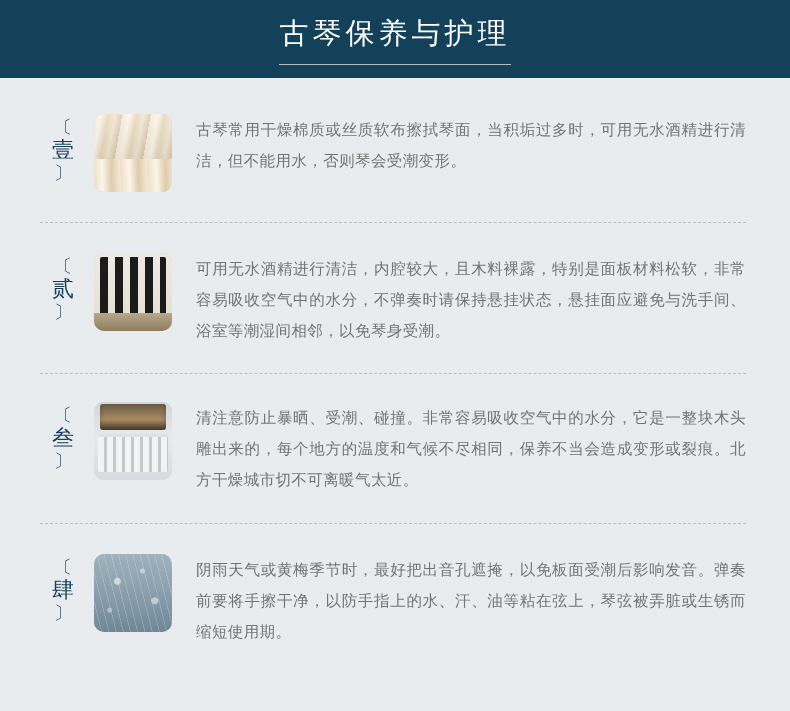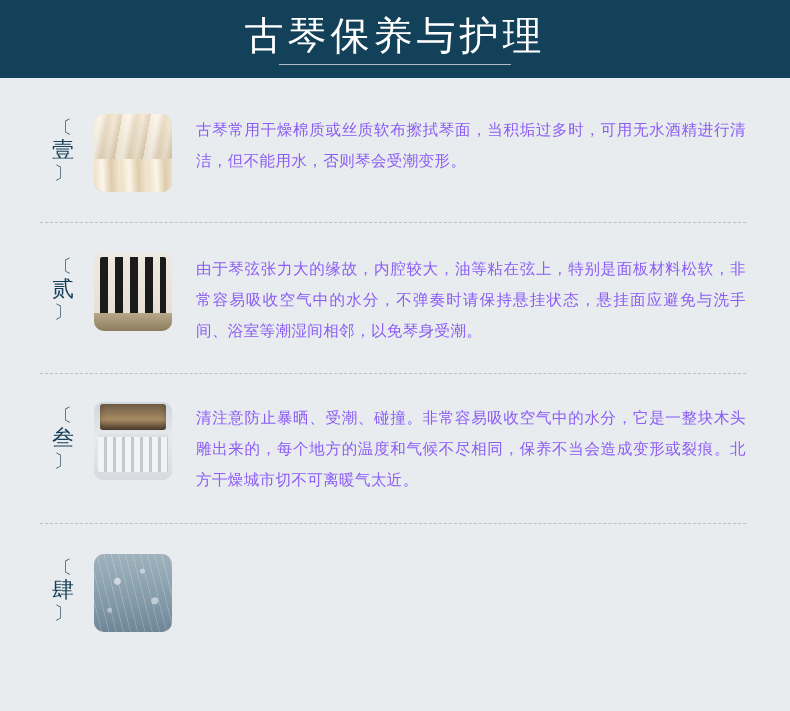--- a/index.html
+++ b/index.html
@@ -26,23 +26,23 @@
     width: 790px;
     height: 78px;
     background: #134159;
     display: flex;
     align-items: center;
     justify-content: center;
     box-sizing: border-box;
   }
   .header-title {
     color: #ffffff;
-    font-size: 39px;
+    font-size: 29px;
     letter-spacing: 4px;
-    font-family: Liberation Sans, sans-serif;
+    font-family: Liberation Mono, monospace;
     font-weight: normal;
     line-height: 34px;
     padding-bottom: 6px;
   }
   .header-underline {
     position: absolute;
     left: 50%;
     transform: translateX(-50%);
     bottom: 13px;
     width: 232px;
@@ -172,21 +172,21 @@
   .art-rain::after {
     content:"";
     position:absolute; inset:0;
     background: repeating-linear-gradient(76deg,
       rgba(255,255,255,.18) 0px, rgba(255,255,255,.18) 1px, transparent 1px, transparent 7px);
   }
 
   .para {
     flex: 1 1 auto;
     margin-left: 24px;
-    color: #8b5cf6;
+    color: #737373;
     font-size: 15.5px;
     line-height: 31px;
     letter-spacing: 0.4px;
     text-align: justify;
     font-family: "Liberation Sans", sans-serif;
     padding-top: 2px;
   }
 </style>
 </head>
 <body>
@@ -219,21 +219,21 @@
     <div class="row" style="padding-top:28px;">
       <div class="row-inner">
         <div class="numeral">
           <span class="brk">〔</span>
           <span class="ch">贰</span>
           <span class="brk">〕</span>
         </div>
         <div class="thumb">
           <div class="art art-strings"></div>
         </div>
-        <div class="para">由于琴弦张力大的缘故，内腔较大，油等粘在弦上，特别是面板材料松软，非常容易吸收空气中的水分，不弹奏时请保持悬挂状态，悬挂面应避免与洗手间、浴室等潮湿间相邻，以免琴身受潮。</div>
+        <div class="para">可用无水酒精进行清洁，内腔较大，且木料裸露，特别是面板材料松软，非常容易吸收空气中的水分，不弹奏时请保持悬挂状态，悬挂面应避免与洗手间、浴室等潮湿间相邻，以免琴身受潮。</div>
       </div>
     </div>
 
     <div class="divider" style="margin-top:27px;"></div>
 
     <div class="row" style="padding-top:26px;">
       <div class="row-inner">
         <div class="numeral">
           <span class="brk">〔</span>
           <span class="ch">叁</span>
@@ -251,17 +251,18 @@
     <div class="row" style="padding-top:28px;">
       <div class="row-inner">
         <div class="numeral">
           <span class="brk">〔</span>
           <span class="ch">肆</span>
           <span class="brk">〕</span>
         </div>
         <div class="thumb">
           <div class="art art-rain"></div>
         </div>
+        <div class="para">阴雨天气或黄梅季节时，最好把出音孔遮掩，以免板面受潮后影响发音。弹奏前要将手擦干净，以防手指上的水、汗、油等粘在弦上，琴弦被弄脏或生锈而缩短使用期。</div>
       </div>
     </div>
 
   </div>
 </div>
 
 </body></html>

